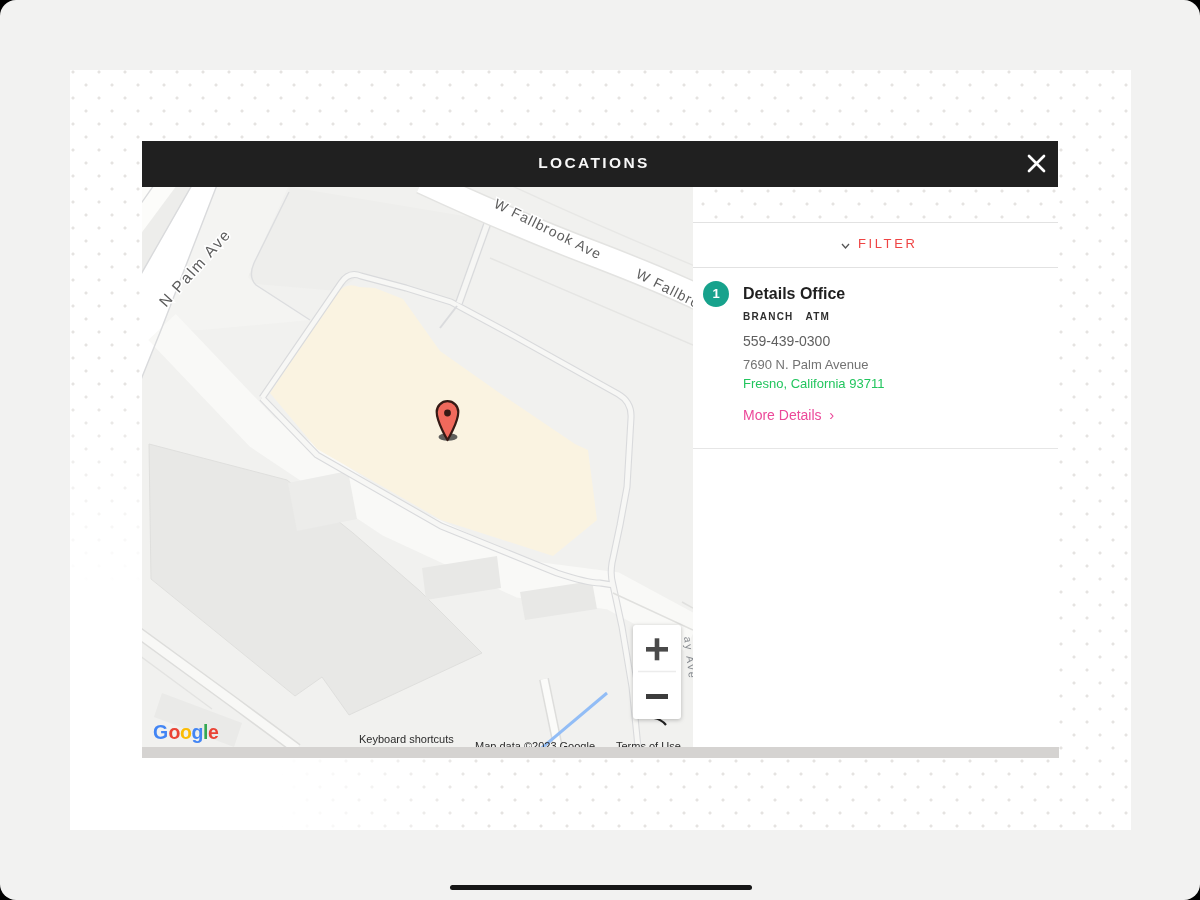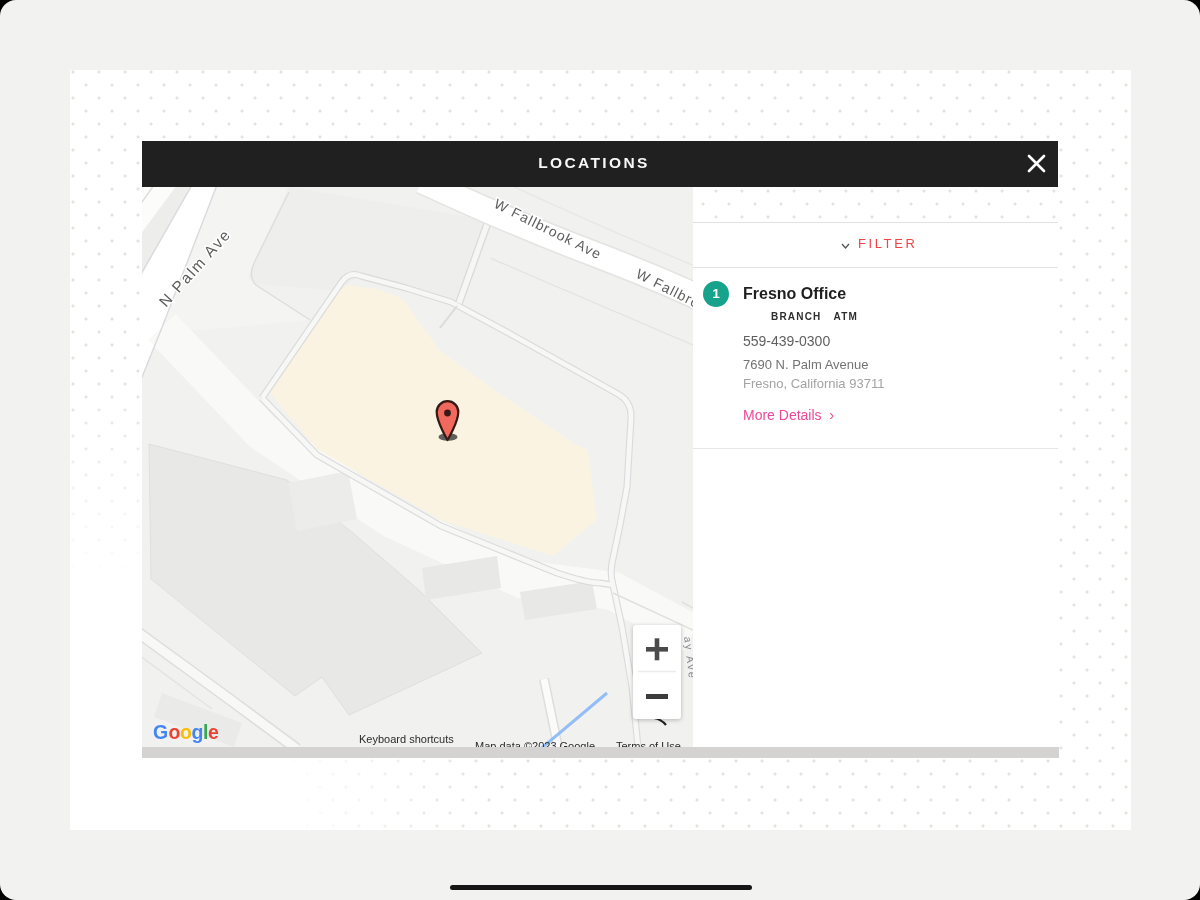--- a/index.html
+++ b/index.html
@@ -134,29 +134,29 @@
 <svg class="abs" style="left:841px;top:243px;" width="9" height="7" viewBox="0 0 9 7">
     <polyline points="1,1 4.5,5 8,1" fill="none" stroke="#555" stroke-width="1.3"></polyline>
   </svg>
 
 <div class="abs" style="left:858px;top:236px;font-size:13px;letter-spacing:2.6px;color:#ef4444;">FILTER</div>
 
 <div class="abs" style="left:693px;top:267px;width:365px;height:1px;background:#e2e2e2;"></div>
 
 <div class="abs" style="left:703px;top:281px;width:26px;height:26px;border-radius:50%;background:#17a28c;color:#fff;font-size:13px;font-weight:bold;text-align:center;line-height:26px;">1</div>
 
-<div class="abs" style="left:743px;top:285px;font-size:16px;font-weight:bold;color:#1f1f1f;">Fresno Office</div>
+<div class="abs" style="left:743px;top:285px;font-size:16px;font-weight:bold;color:#1f1f1f;">Details Office</div>
 
-<div class="abs" style="left:743px;top:311px;font-size:10px;font-weight:bold;letter-spacing:1.2px;color:#2e2e2e;margin-left:28px;">BRANCH&nbsp;&nbsp;&nbsp;ATM</div>
+<div class="abs" style="left:743px;top:311px;font-size:10px;font-weight:bold;letter-spacing:1.2px;color:#2e2e2e;">BRANCH&nbsp;&nbsp;&nbsp;ATM</div>
 
 <div class="abs" style="left:743px;top:333px;font-size:14px;color:#5f5f5f;">559-439-0300</div>
 
 <div class="abs" style="left:743px;top:357px;font-size:13px;color:#737373;">7690 N. Palm Avenue</div>
 
-<div class="abs" style="left:743px;top:376px;font-size:13px;color:#a3a3a3;">Fresno, California 93711</div>
+<div class="abs" style="left:743px;top:376px;font-size:13px;color:#22c55e;">Fresno, California 93711</div>
 
 <div class="abs" style="left:743px;top:406px;font-size:14px;color:#ec4899;">More Details&nbsp;&nbsp;<span style="font-size:15px;">›</span></div>
 
 <div class="abs" style="left:693px;top:448px;width:365px;height:1px;background:#e6e6e6;"></div>
 
 <div class="abs" style="left:142px;top:747px;width:917px;height:11px;background:#d5d3d1;"></div>
 
 <div class="abs" style="left:450px;top:885px;width:302px;height:5px;border-radius:3px;background:#161616;"></div>
 
 </body></html>

